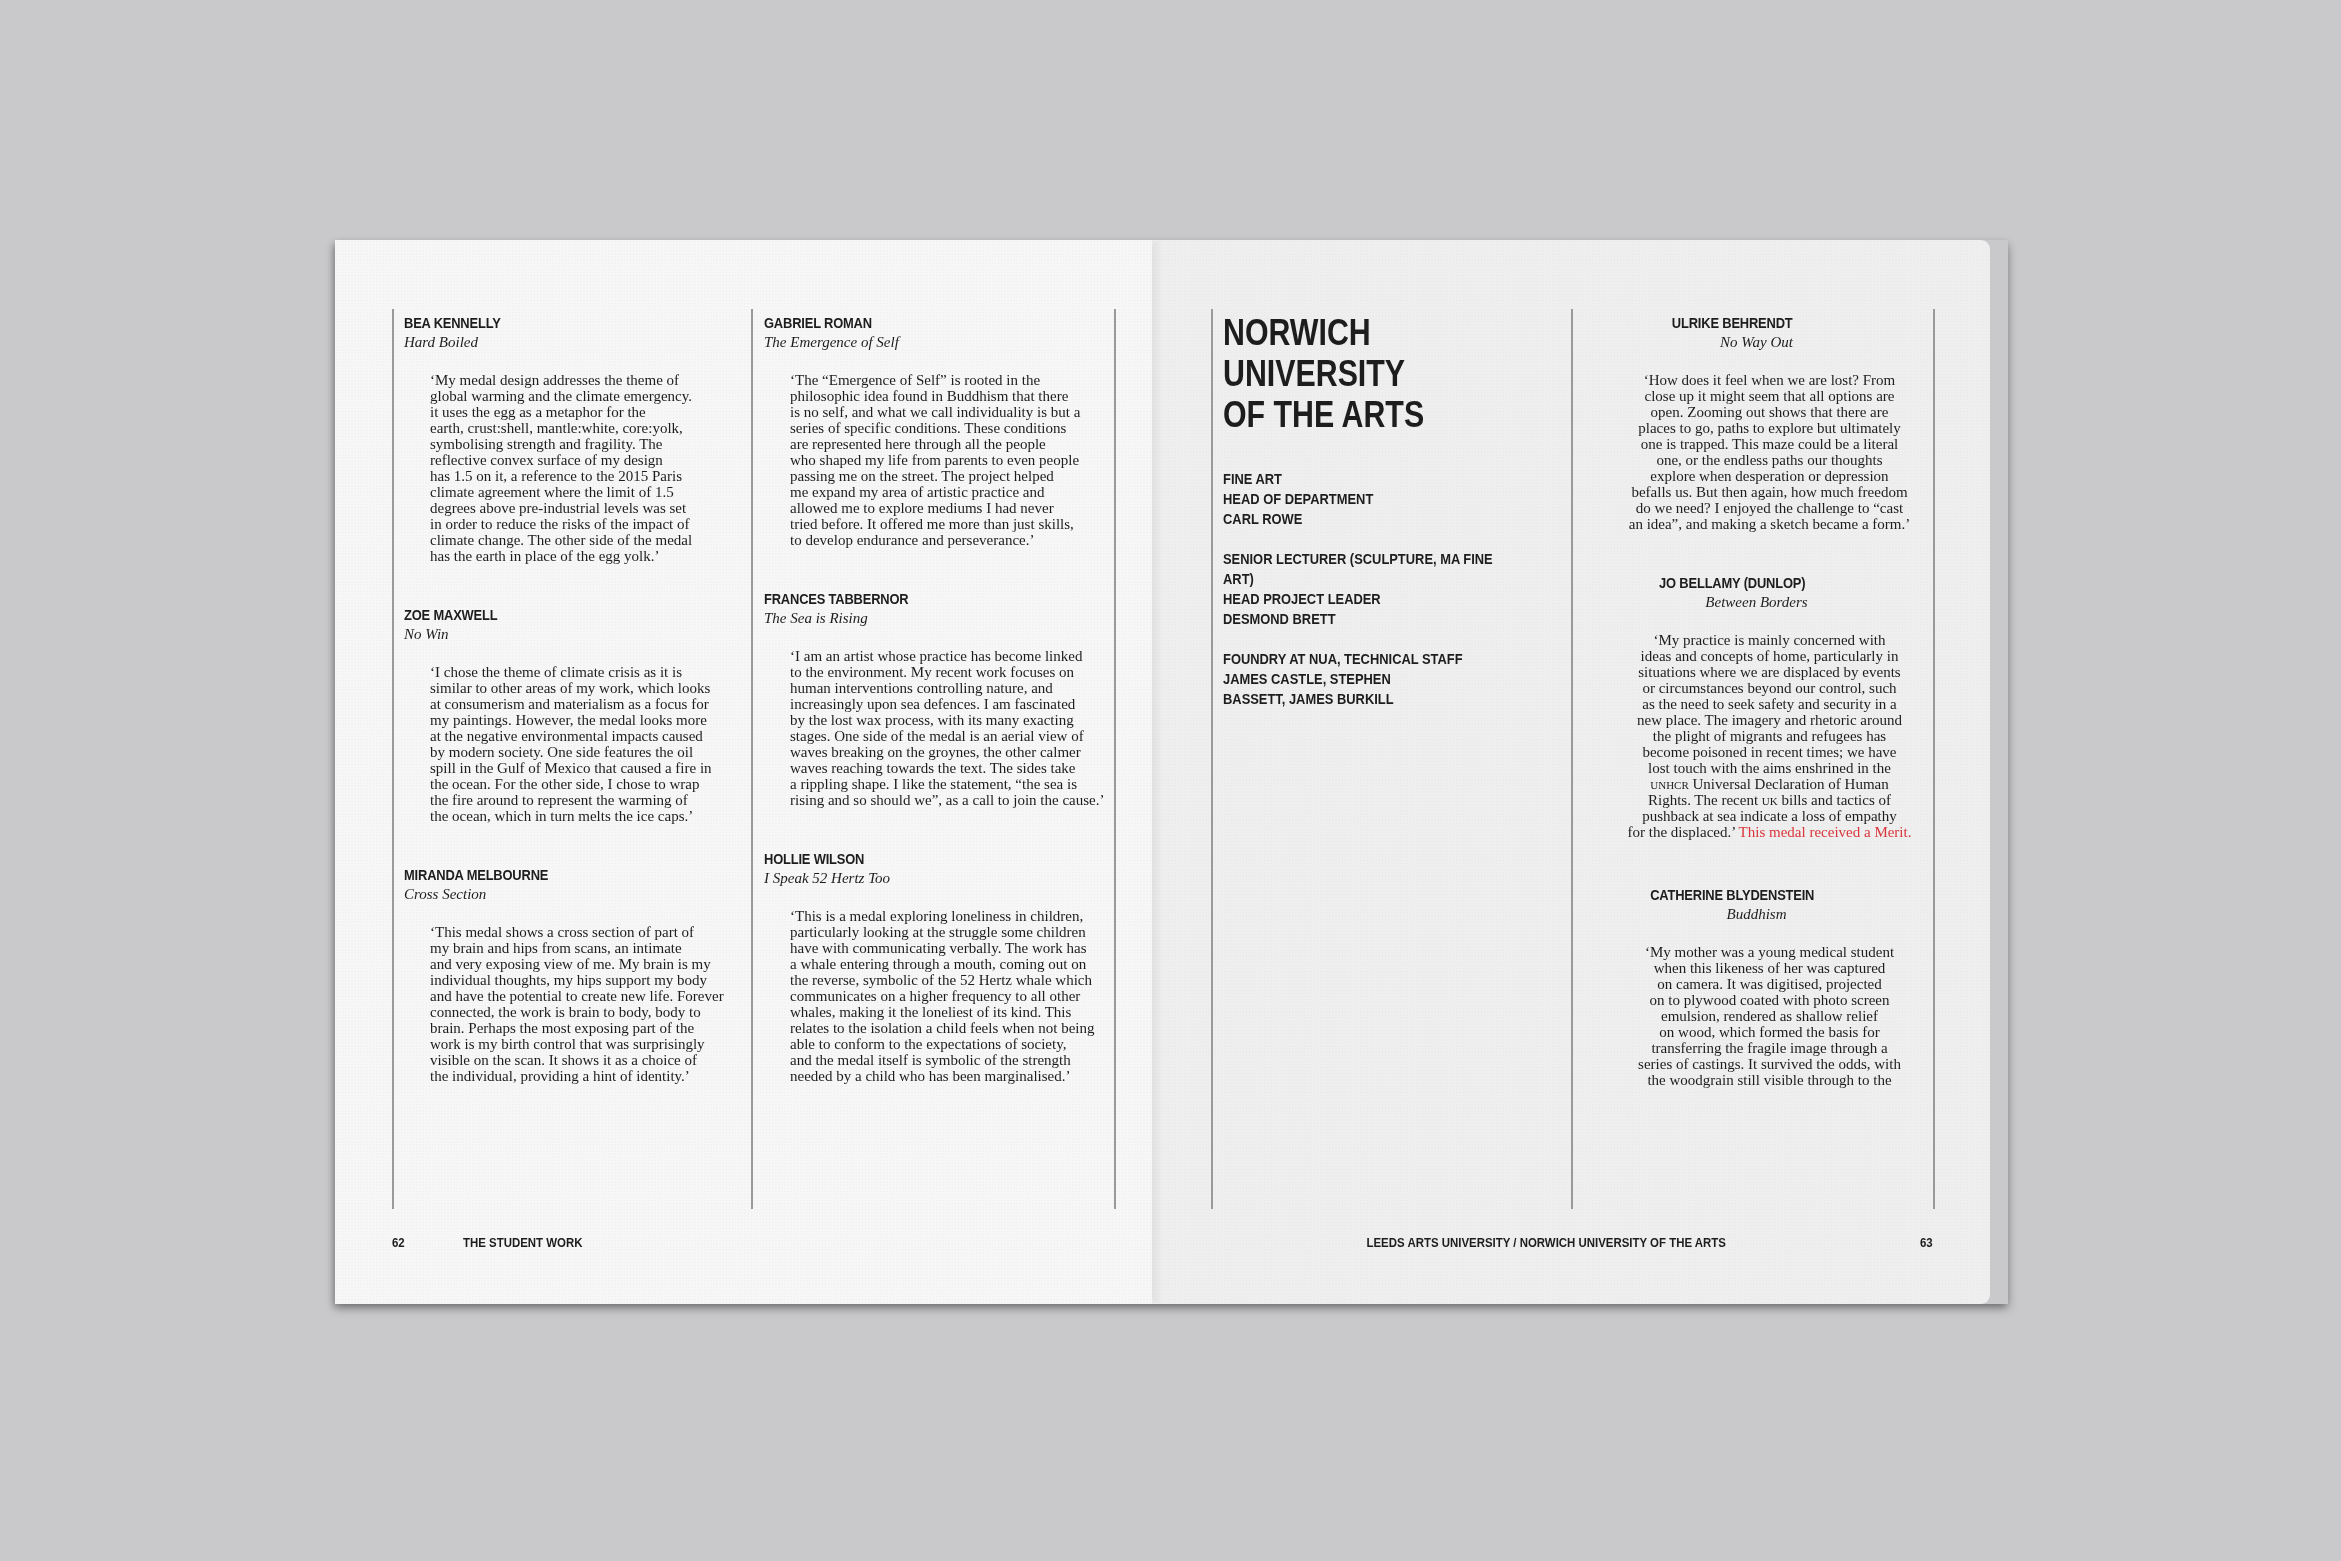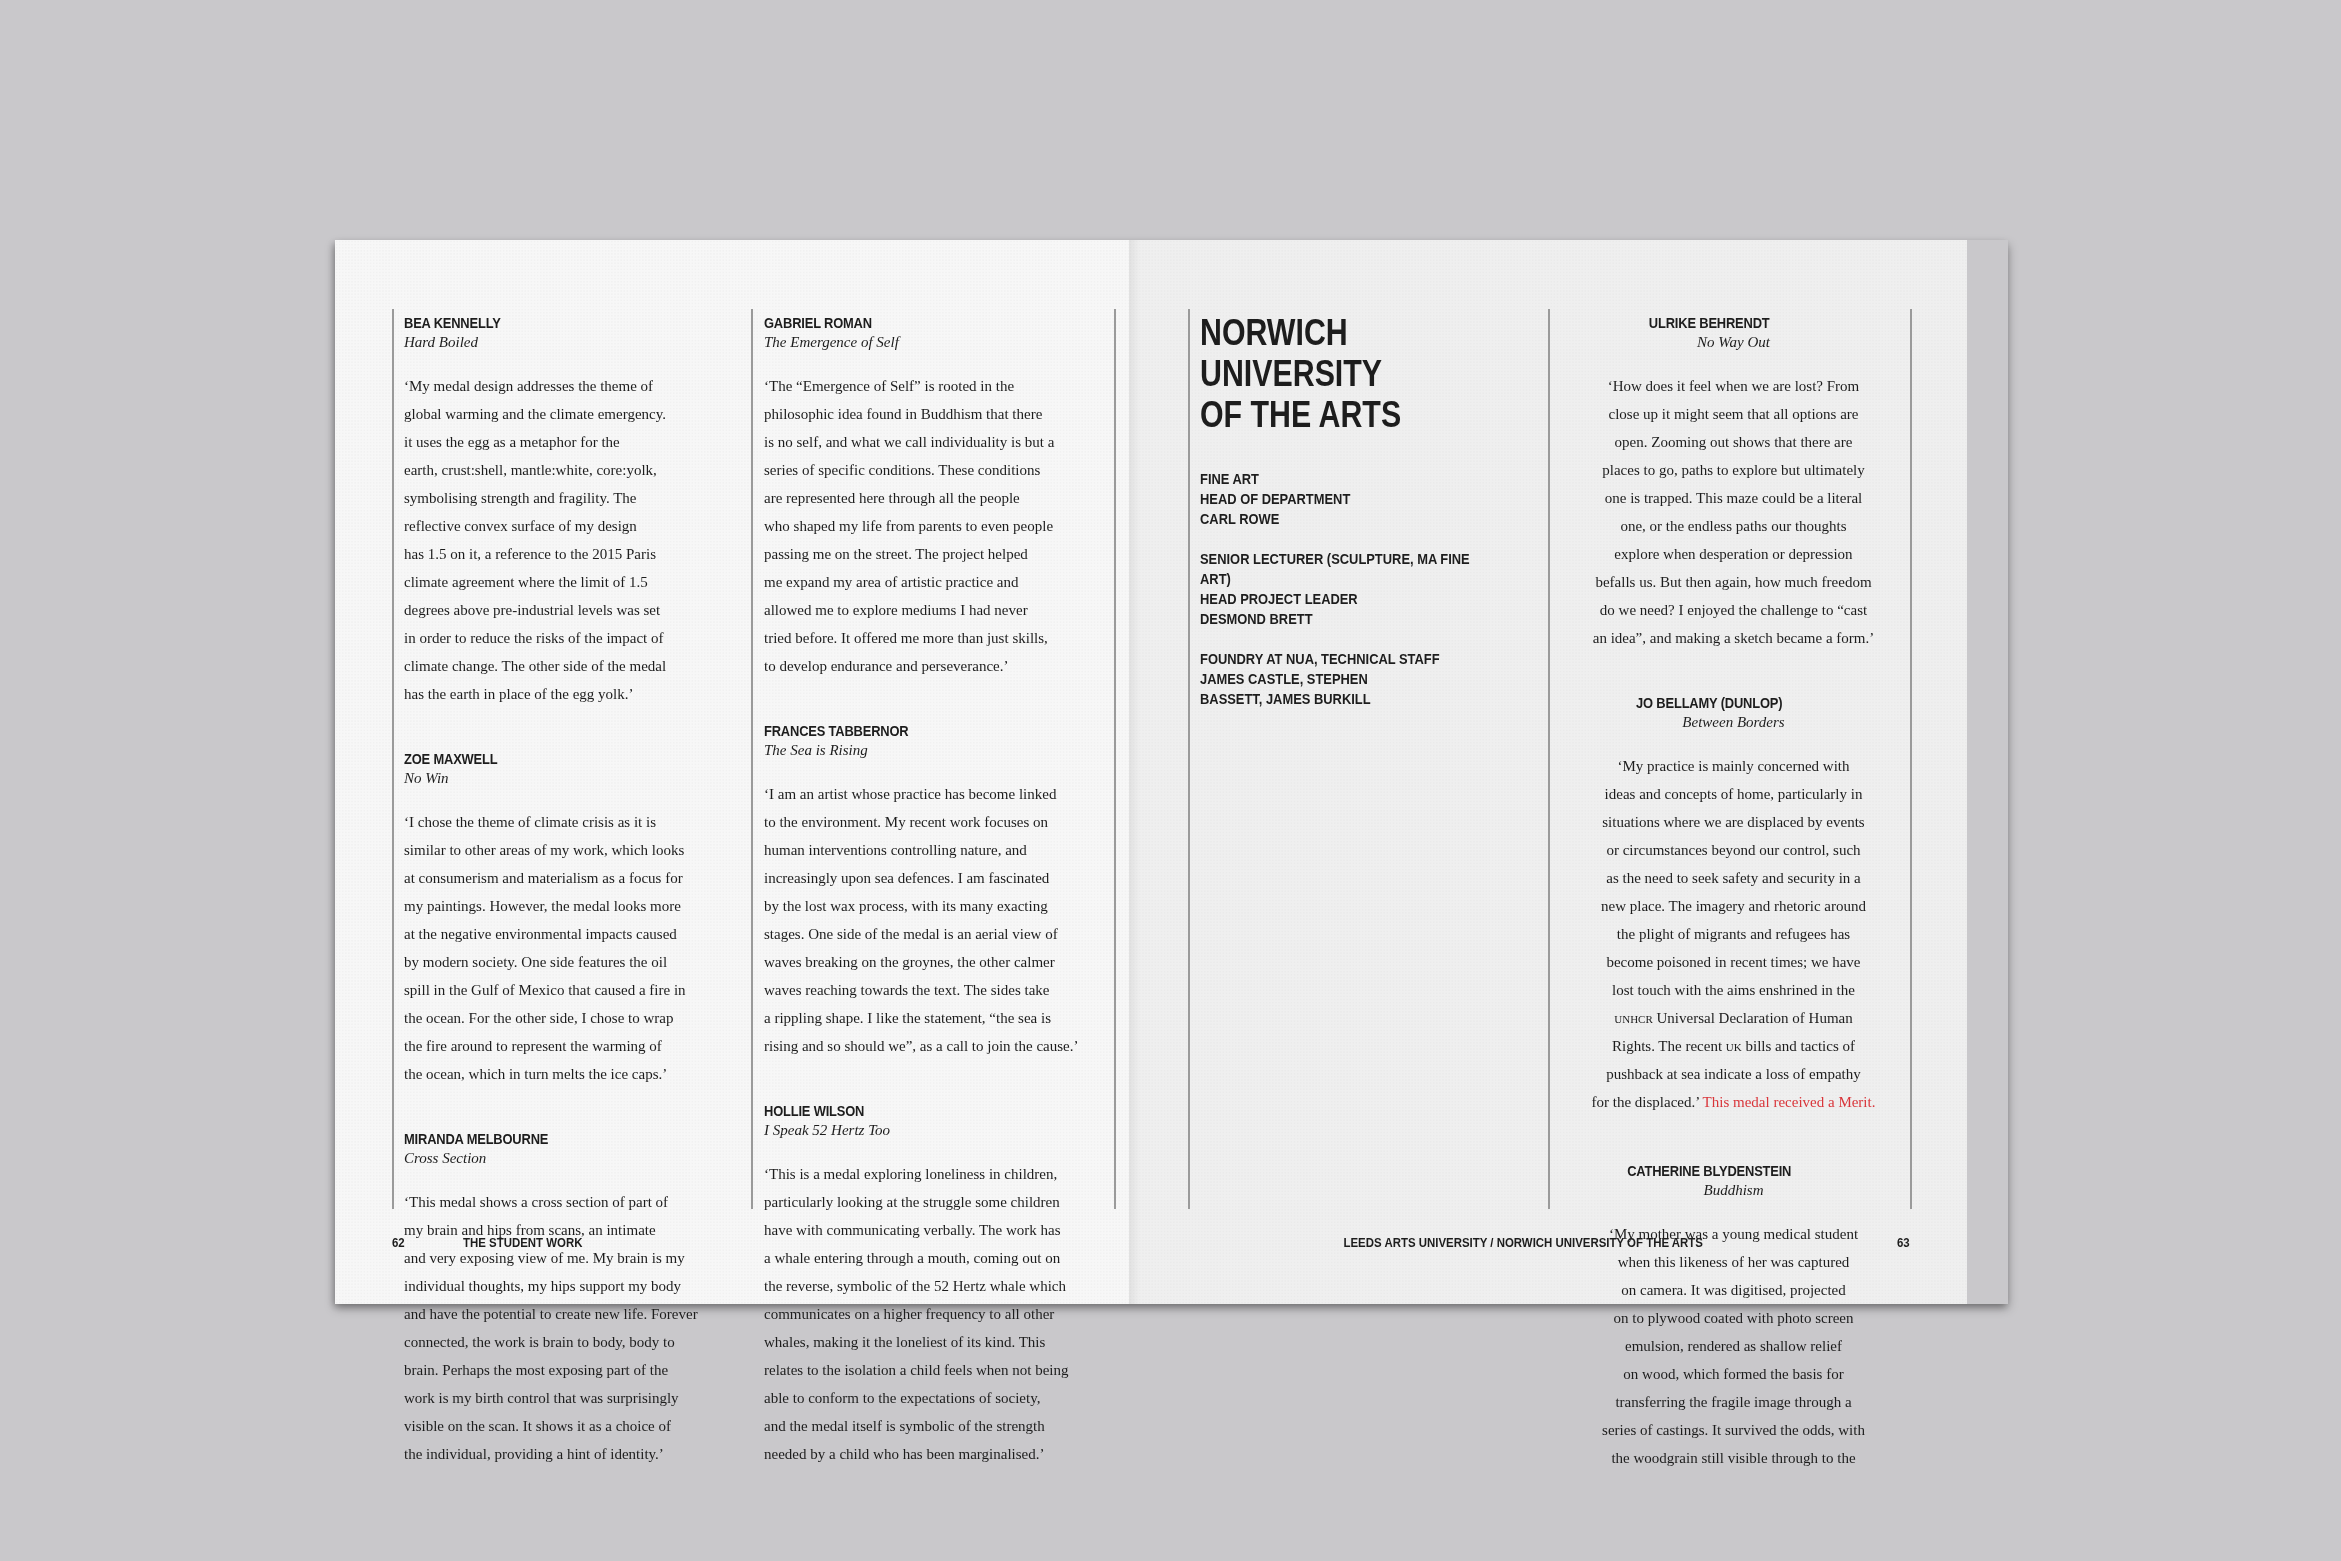--- a/index.html
+++ b/index.html
@@ -21,24 +21,25 @@
       position: absolute; top: 0; height: 1064px;
     }
     .page-left {
       left: 0; width: 835px;
       background: #f7f7f7;
       background-image: radial-gradient(rgba(0,0,0,0.025) 0.8px, transparent 0.8px);
       background-size: 3.1px 3.1px;
       padding-left: 28px;
     }
     .page-right {
-      left: 794px; width: 838px;
+      left: 817px; width: 838px;
       background: #efefef;
       background-image: radial-gradient(rgba(0,0,0,0.02) 0.8px, transparent 0.8px);
       background-size: 3.1px 3.1px;
+      border-radius: 9px;
     }
     .spine-shadow {
       position: absolute; left: 0; top: 0; width: 11px; height: 100%;
       background: linear-gradient(to right, rgba(0,0,0,0.06), rgba(0,0,0,0));
     }
     .rule {
       position: absolute; top: 69px; height: 900px;
       width: 1.6px; background: #9a9a9a;
     }
     .col {
@@ -58,23 +59,24 @@
       margin-top: 3.9px;
     }
     .title {
       font-style: italic;
       font-size: 15px;
       line-height: 20px;
       height: 20px;
     }
     .body {
       font-size: 15px;
-      line-height: 28px;
+      line-height: 16px;
       margin-top: 20px;
       white-space: pre-line;
+      margin-left: 26px;
     }
     .merit { color: #d9353a; }
     .smallcaps { font-variant: small-caps; text-transform: lowercase; }
     .heading {
       font-family: "Liberation Sans", sans-serif;
       font-weight: bold;
       font-size: 37px;
       line-height: 41px;
       transform: scaleX(0.82);
       transform-origin: left;

